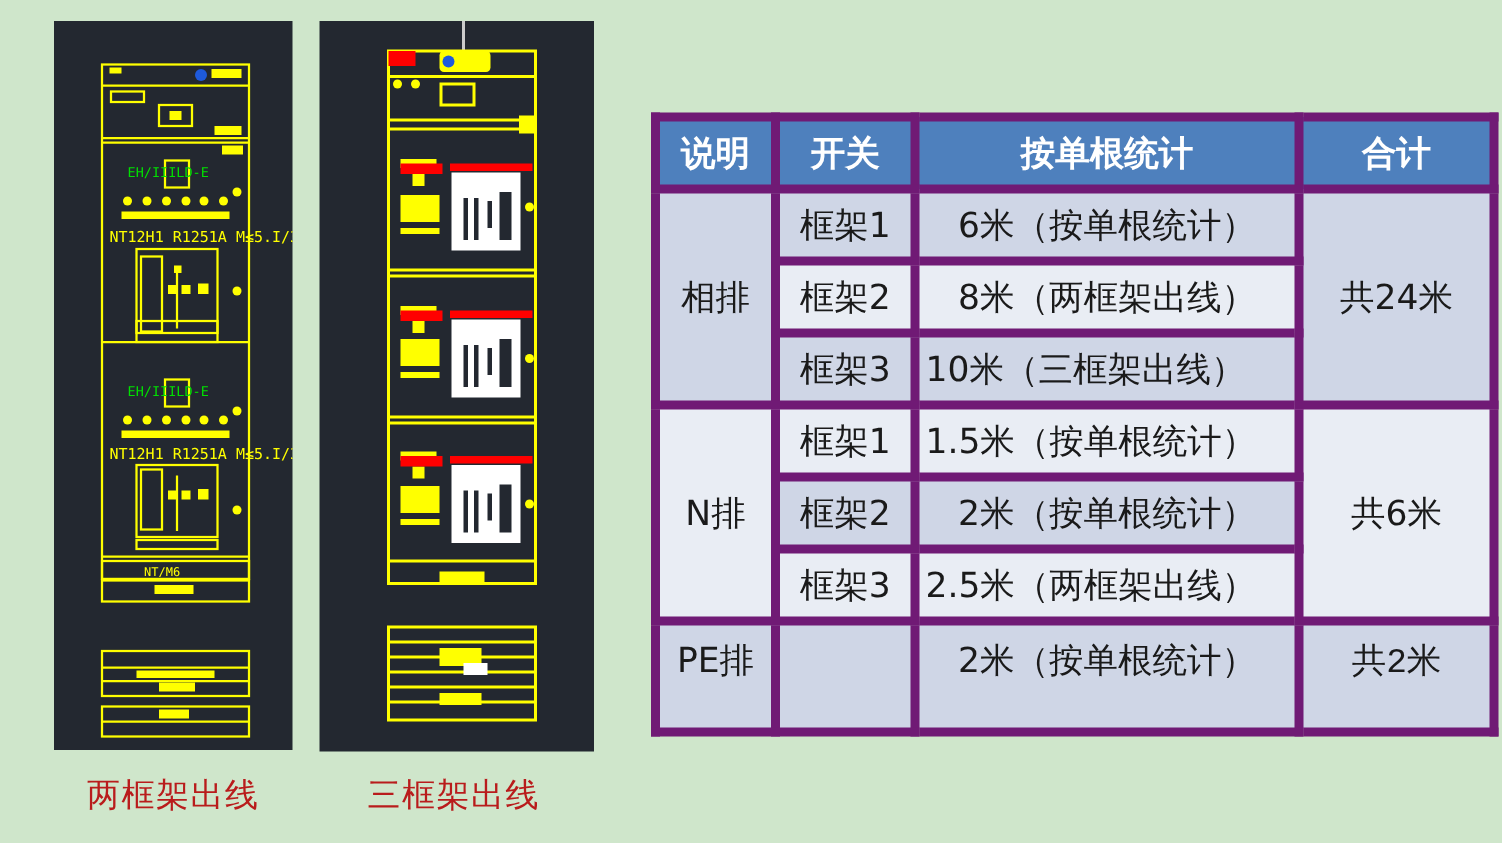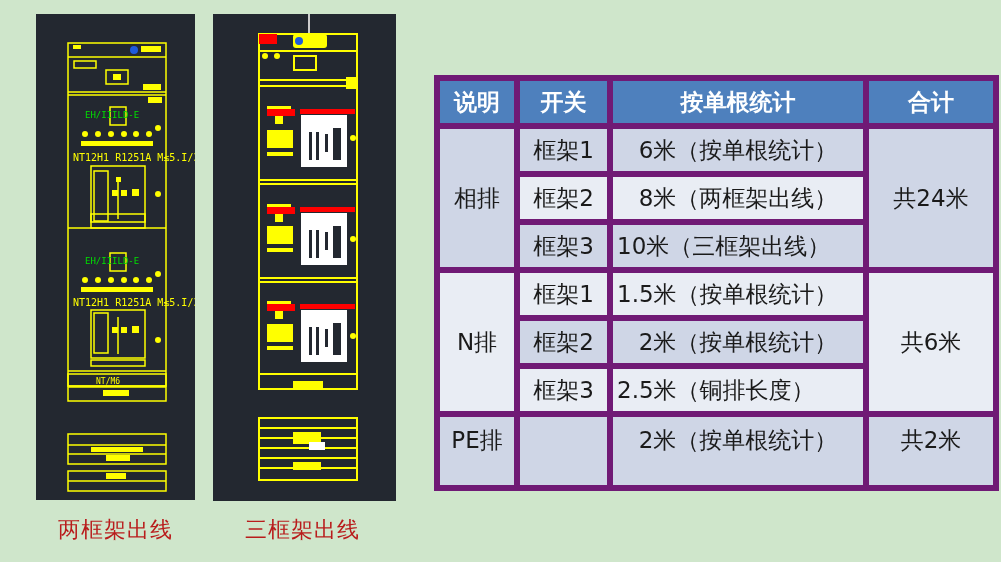--- a/index.html
+++ b/index.html
@@ -236,23 +236,23 @@
       <td class="lt">框架1</td>
       <td class="lt len">1.5米（按单根统计）</td>
       <td class="lt" rowspan="3">共6米</td>
     </tr>
     <tr class="r">
       <td class="dk">框架2</td>
       <td class="dk">2米（按单根统计）</td>
     </tr>
     <tr class="r">
       <td class="lt">框架3</td>
-      <td class="lt len">2.5米（铜排长度）</td>
+      <td class="lt len">2.5米（两框架出线）</td>
     </tr>
 
     <tr class="pe">
       <td class="dk" style="vertical-align:top;padding-top:8px;">PE排</td>
       <td class="dk"></td>
       <td class="dk" style="vertical-align:top;padding-top:8px;">2米（按单根统计）</td>
-      <td class="dk" style="vertical-align:top;padding-top:8px;">共2米</td>
+      <td class="dk" style="vertical-align:top;padding-top:8px;font-family:Liberation Mono, monospace;">共2米</td>
     </tr>
   </tbody>
 </table>
 
 </body></html>

